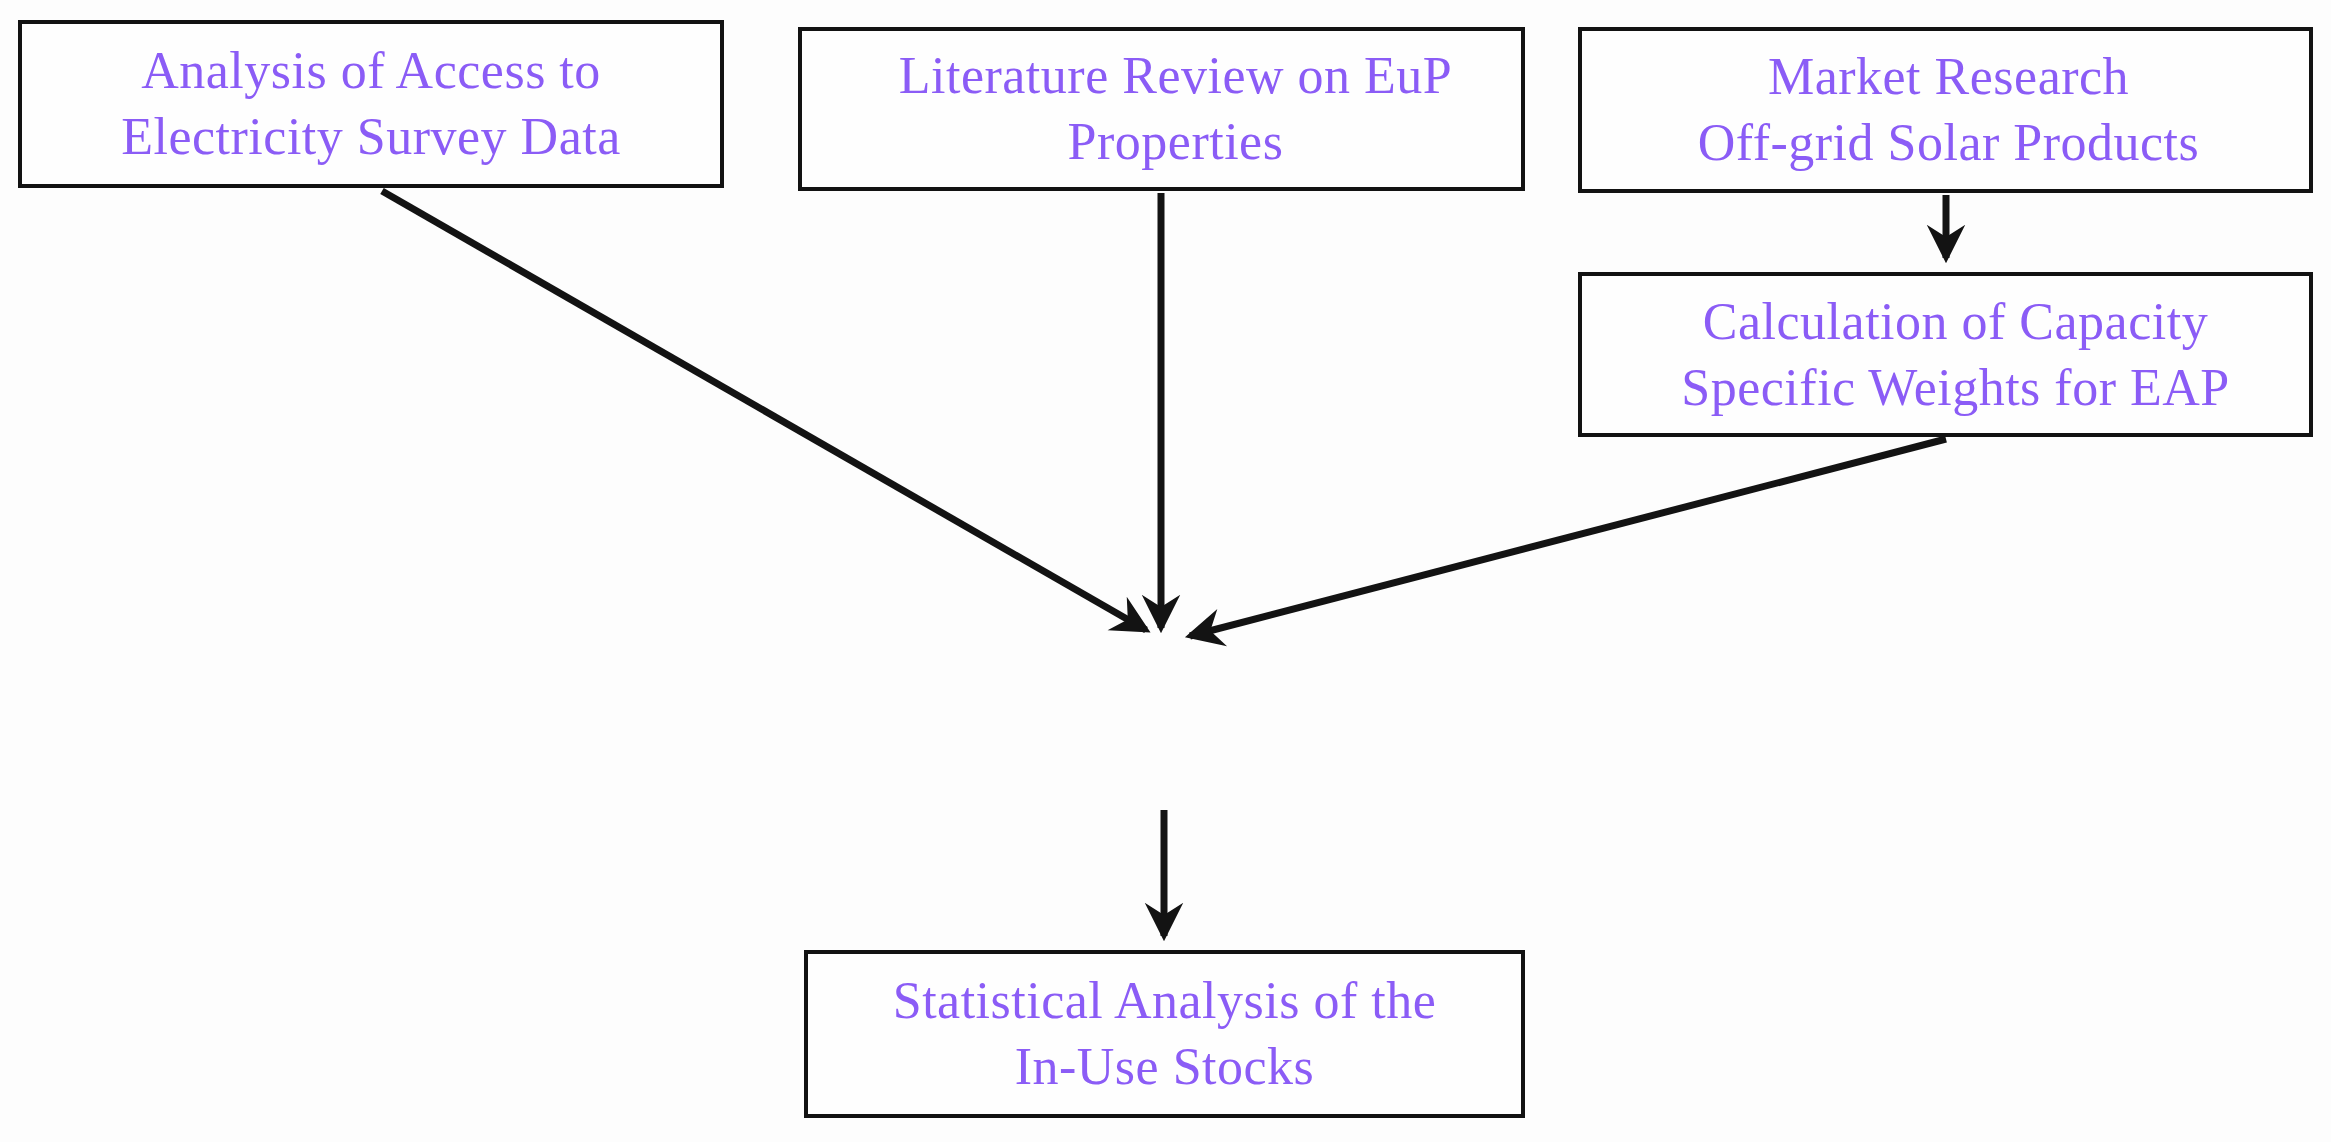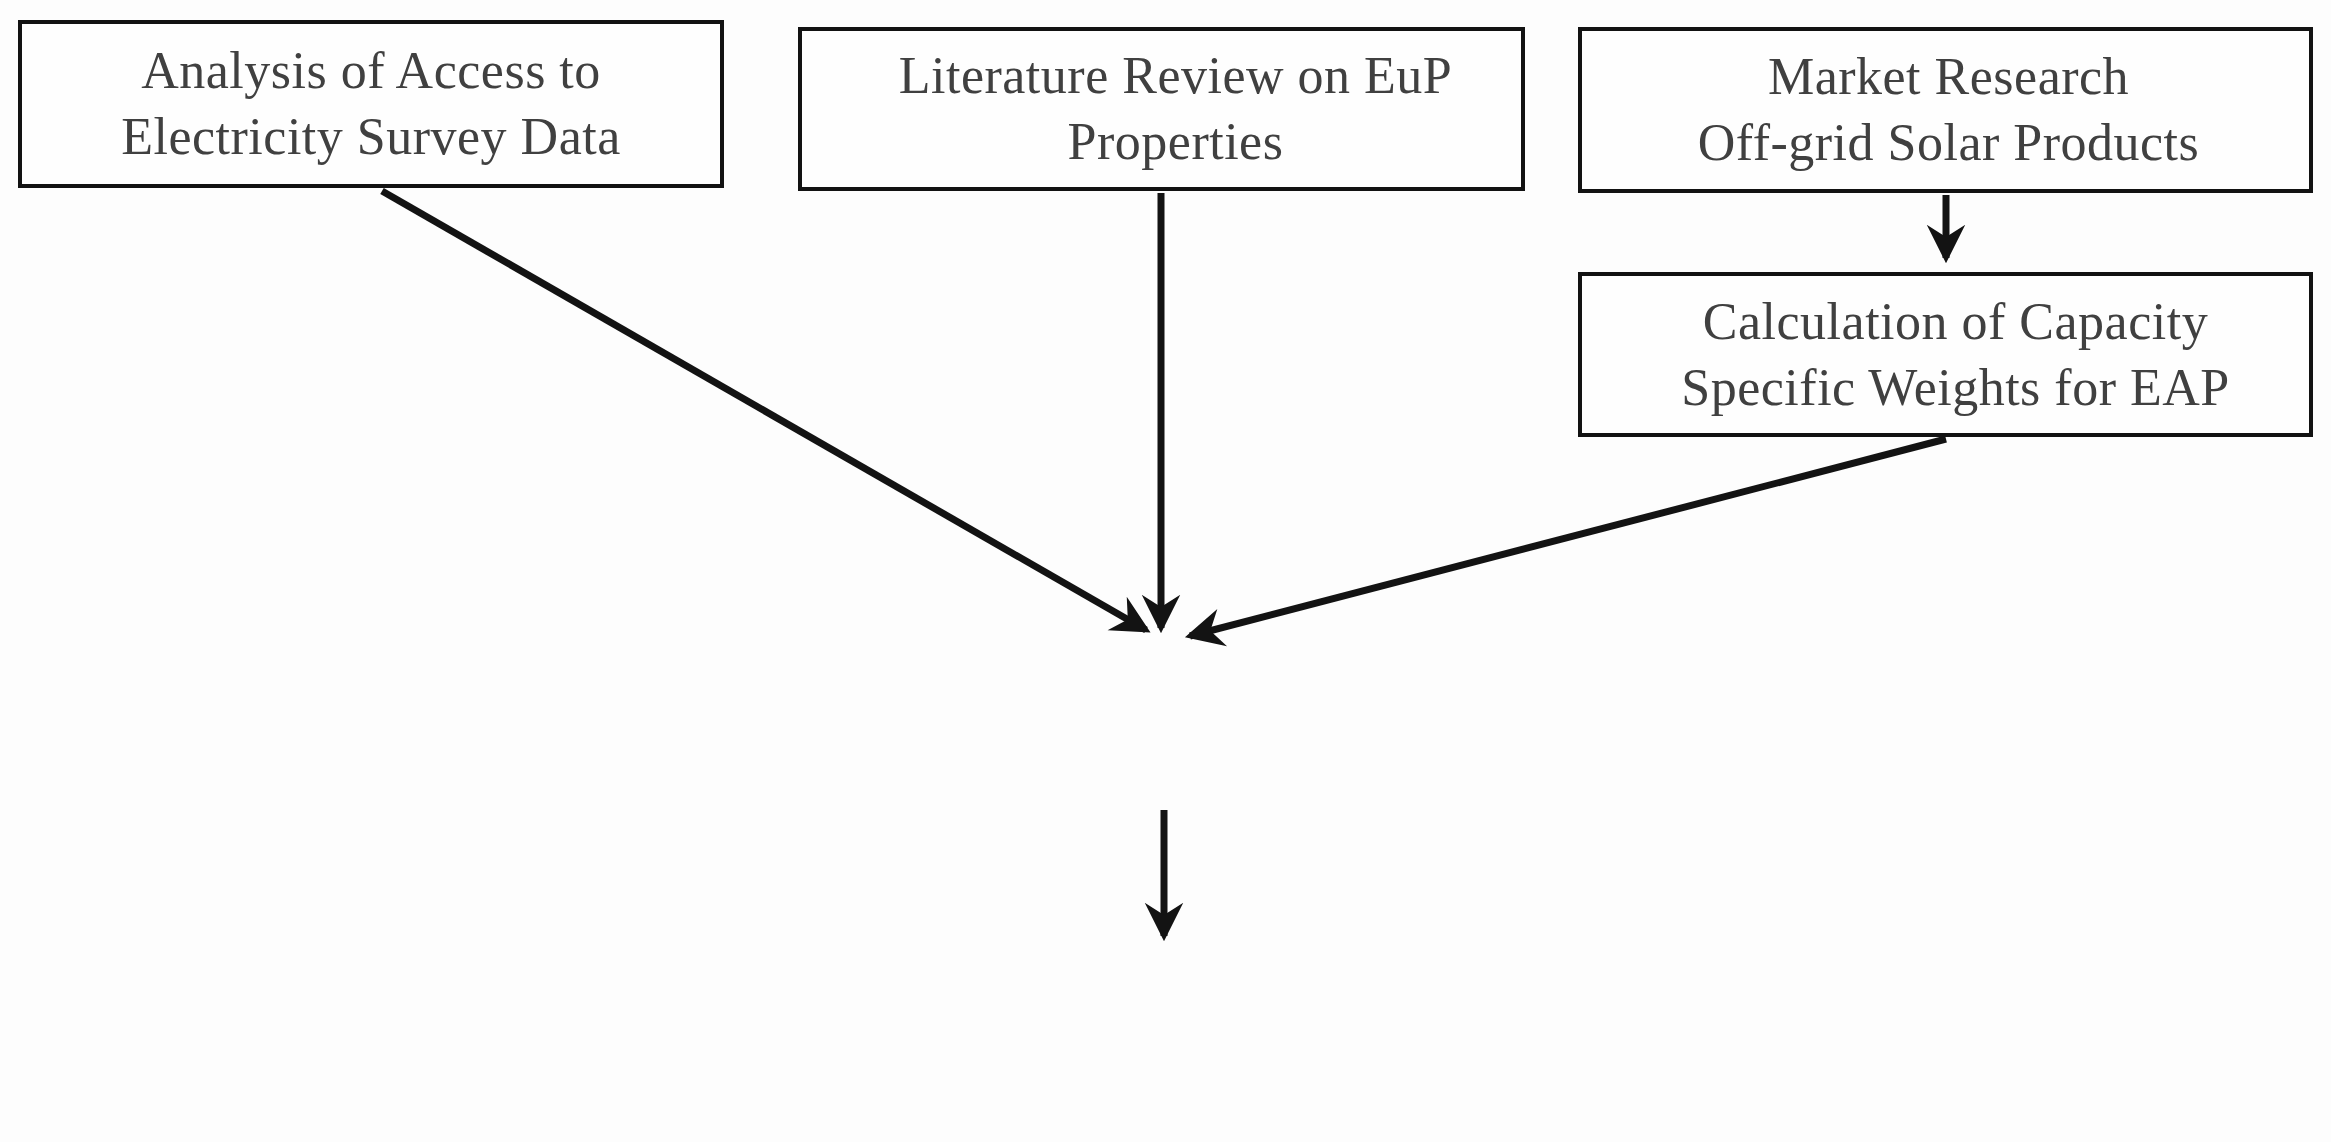--- a/index.html
+++ b/index.html
@@ -29,21 +29,21 @@
     background: #fefefe;
     display: flex;
     align-items: center;
     justify-content: center;
     text-align: center;
   }
   .node .label {
     white-space: pre-line;
     font-size: 52px;
     line-height: 66px;
-    color: #404040;
+    color: #8b5cf6;
     letter-spacing: 0.5px;
   }
   
   #node-analysis    { left: 18px;   top: 20px;  width: 706px; height: 168px; }
   #node-literature  { left: 798px;  top: 27px;  width: 727px; height: 164px; padding-left: 28px; }
   #node-market      { left: 1578px; top: 27px;  width: 735px; height: 166px; padding-left: 6px; }
   #node-calculation { left: 1578px; top: 272px; width: 735px; height: 165px; padding-left: 20px; }
   #node-estimation  { left: 800px;  top: 640px; width: 728px; height: 168px; }
   #node-statistical { left: 804px;  top: 950px; width: 721px; height: 168px; }
   .edge {
@@ -84,14 +84,18 @@
     <span class="label">Market Research
 Off-grid Solar Products</span>
   </div>
 
   <div class="node" id="node-calculation">
     <span class="label">Calculation of Capacity
 Specific Weights for EAP</span>
   </div>
 
 
+  <div class="node" id="node-statistical">
+    <span class="label">Statistical Analysis of the
+In-Use Stocks</span>
+  </div>
 
 </div>
 
 </body></html>

